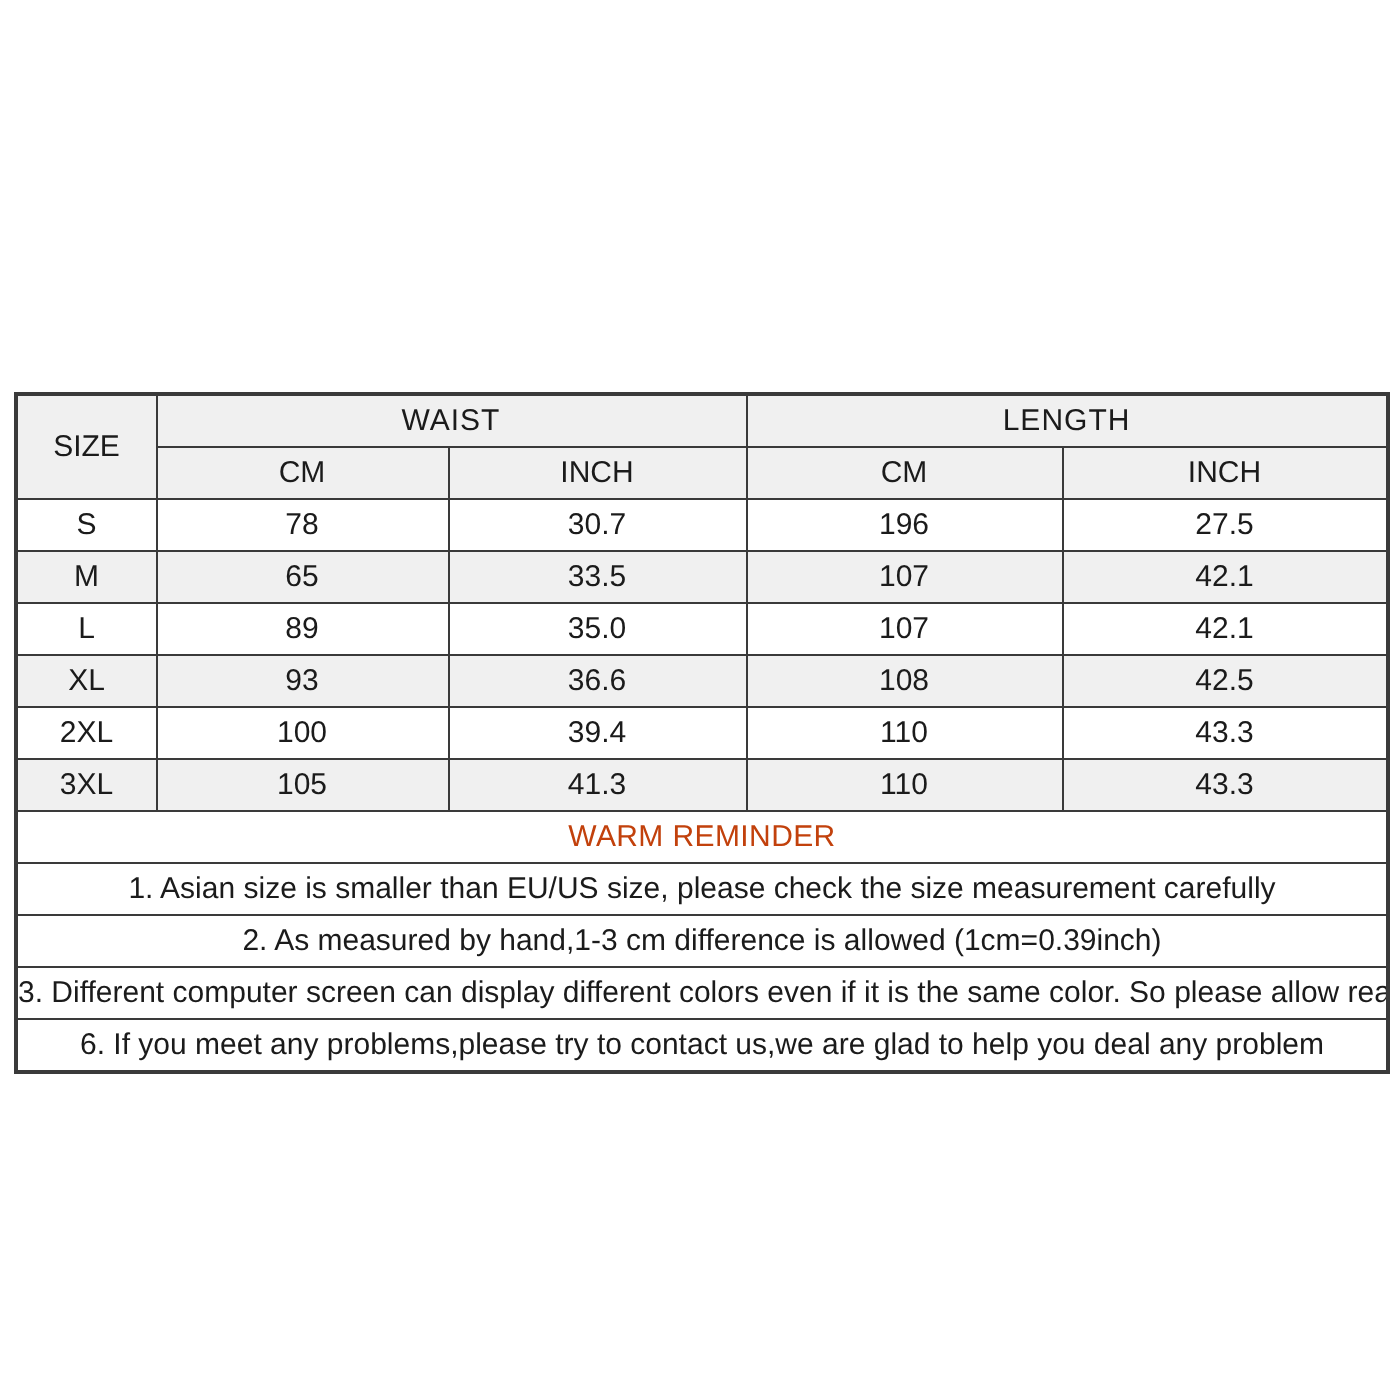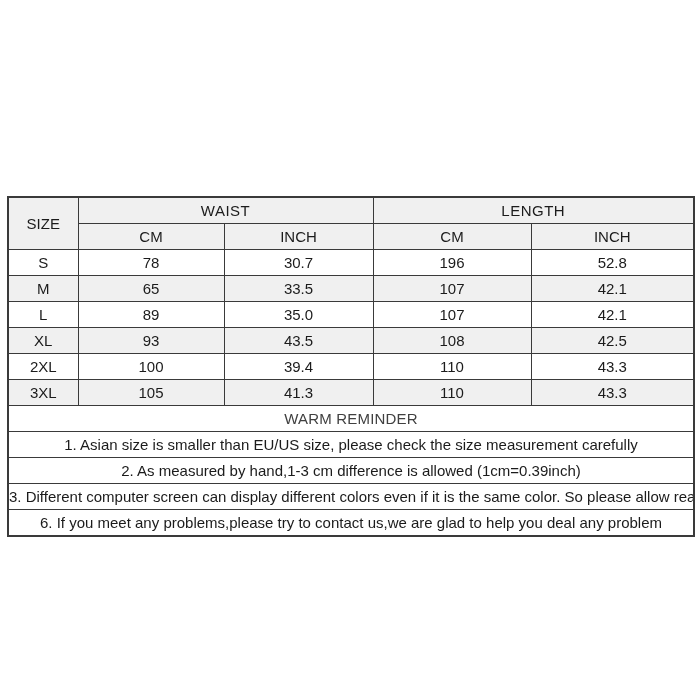--- a/index.html
+++ b/index.html
@@ -85,60 +85,60 @@
         <th>INCH</th>
         <th>CM</th>
         <th>INCH</th>
       </tr>
 
       <tr class="plain">
         <td>S</td>
         <td>78</td>
         <td>30.7</td>
         <td>196</td>
-        <td>52.8</td>
+        <td>27.5</td>
       </tr>
       <tr class="shaded">
         <td>M</td>
         <td>65</td>
         <td>33.5</td>
         <td>107</td>
         <td>42.1</td>
       </tr>
       <tr class="plain">
         <td>L</td>
         <td>89</td>
         <td>35.0</td>
         <td>107</td>
         <td>42.1</td>
       </tr>
       <tr class="shaded">
         <td>XL</td>
         <td>93</td>
-        <td>43.5</td>
+        <td>36.6</td>
         <td>108</td>
         <td>42.5</td>
       </tr>
       <tr class="plain">
         <td>2XL</td>
         <td>100</td>
         <td>39.4</td>
         <td>110</td>
         <td>43.3</td>
       </tr>
       <tr class="shaded">
         <td>3XL</td>
         <td>105</td>
         <td>41.3</td>
         <td>110</td>
         <td>43.3</td>
       </tr>
 
       <tr>
-        <td colspan="5" class="reminder-title" style="color:#404040;">WARM REMINDER</td>
+        <td colspan="5" class="reminder-title" style="color:#c2410c;">WARM REMINDER</td>
       </tr>
       <tr>
         <td colspan="5" class="note">1. Asian size is smaller than EU/US size, please check the size measurement carefully</td>
       </tr>
       <tr>
         <td colspan="5" class="note">2. As measured by hand,1-3 cm difference is allowed (1cm=0.39inch)</td>
       </tr>
       <tr>
         <td colspan="5" class="note">3. Different computer screen can display different colors even if it is the same color. So please allow reasonable color difference.</td>
       </tr>

